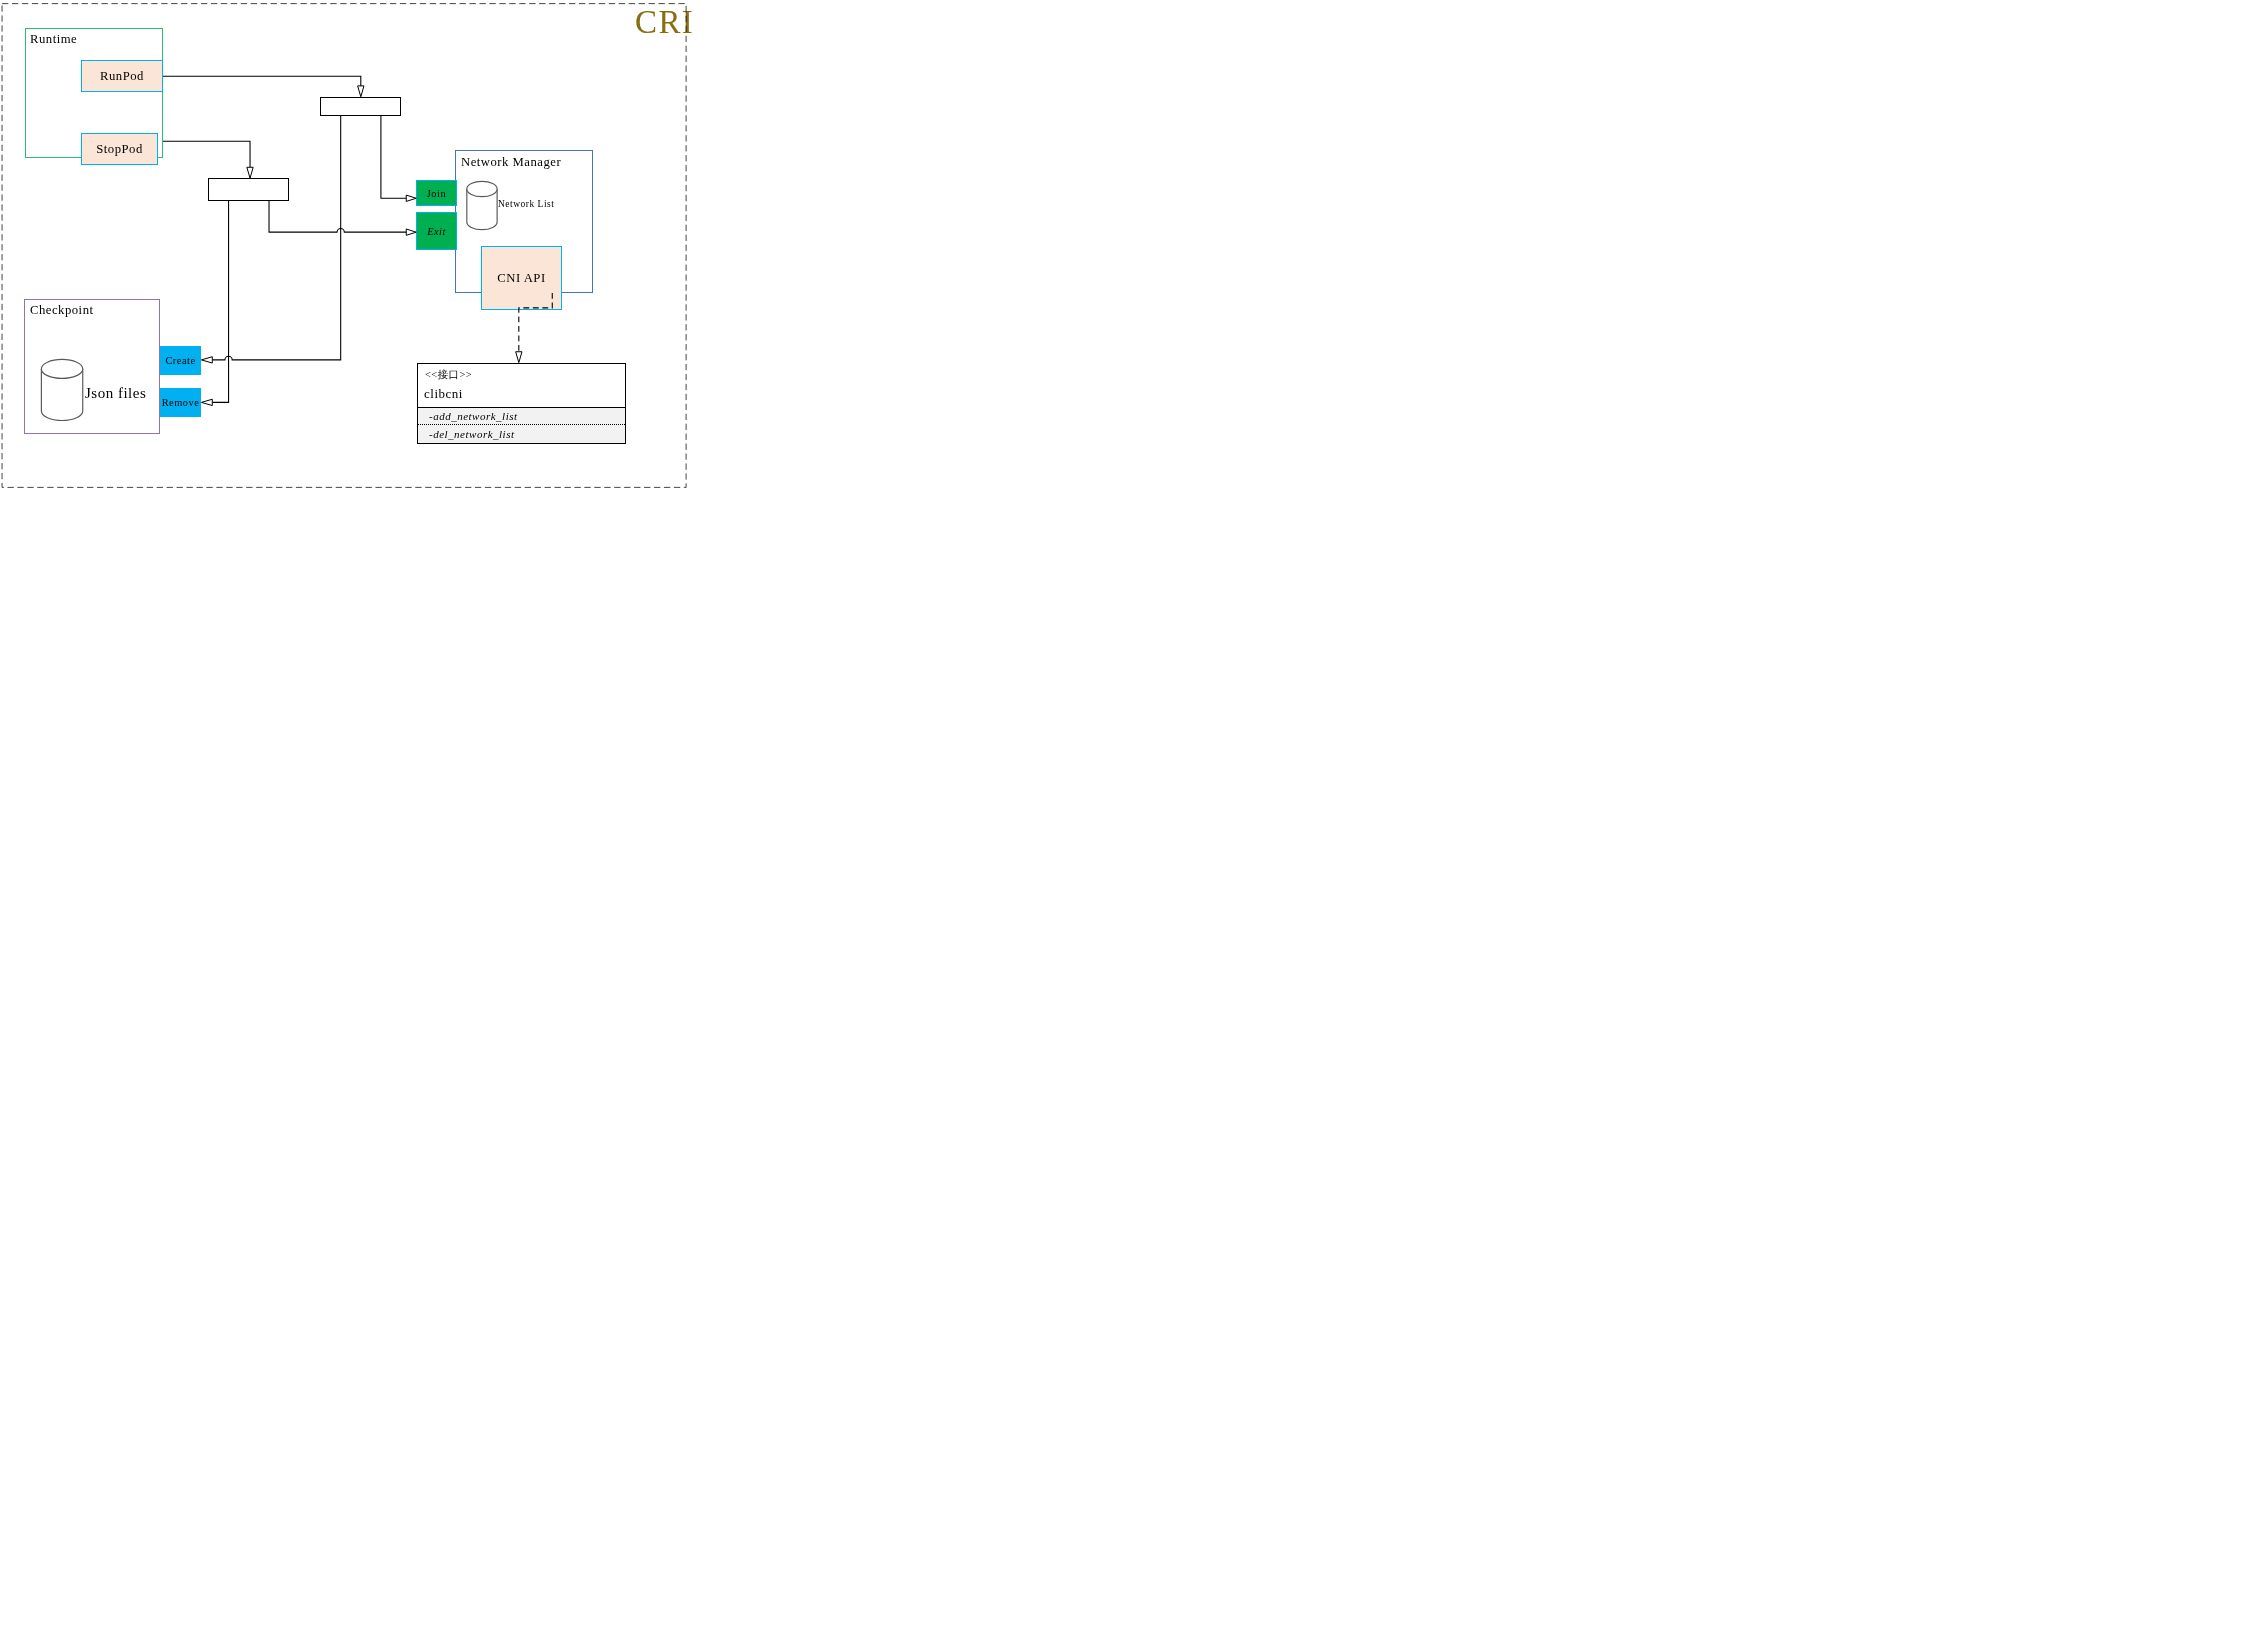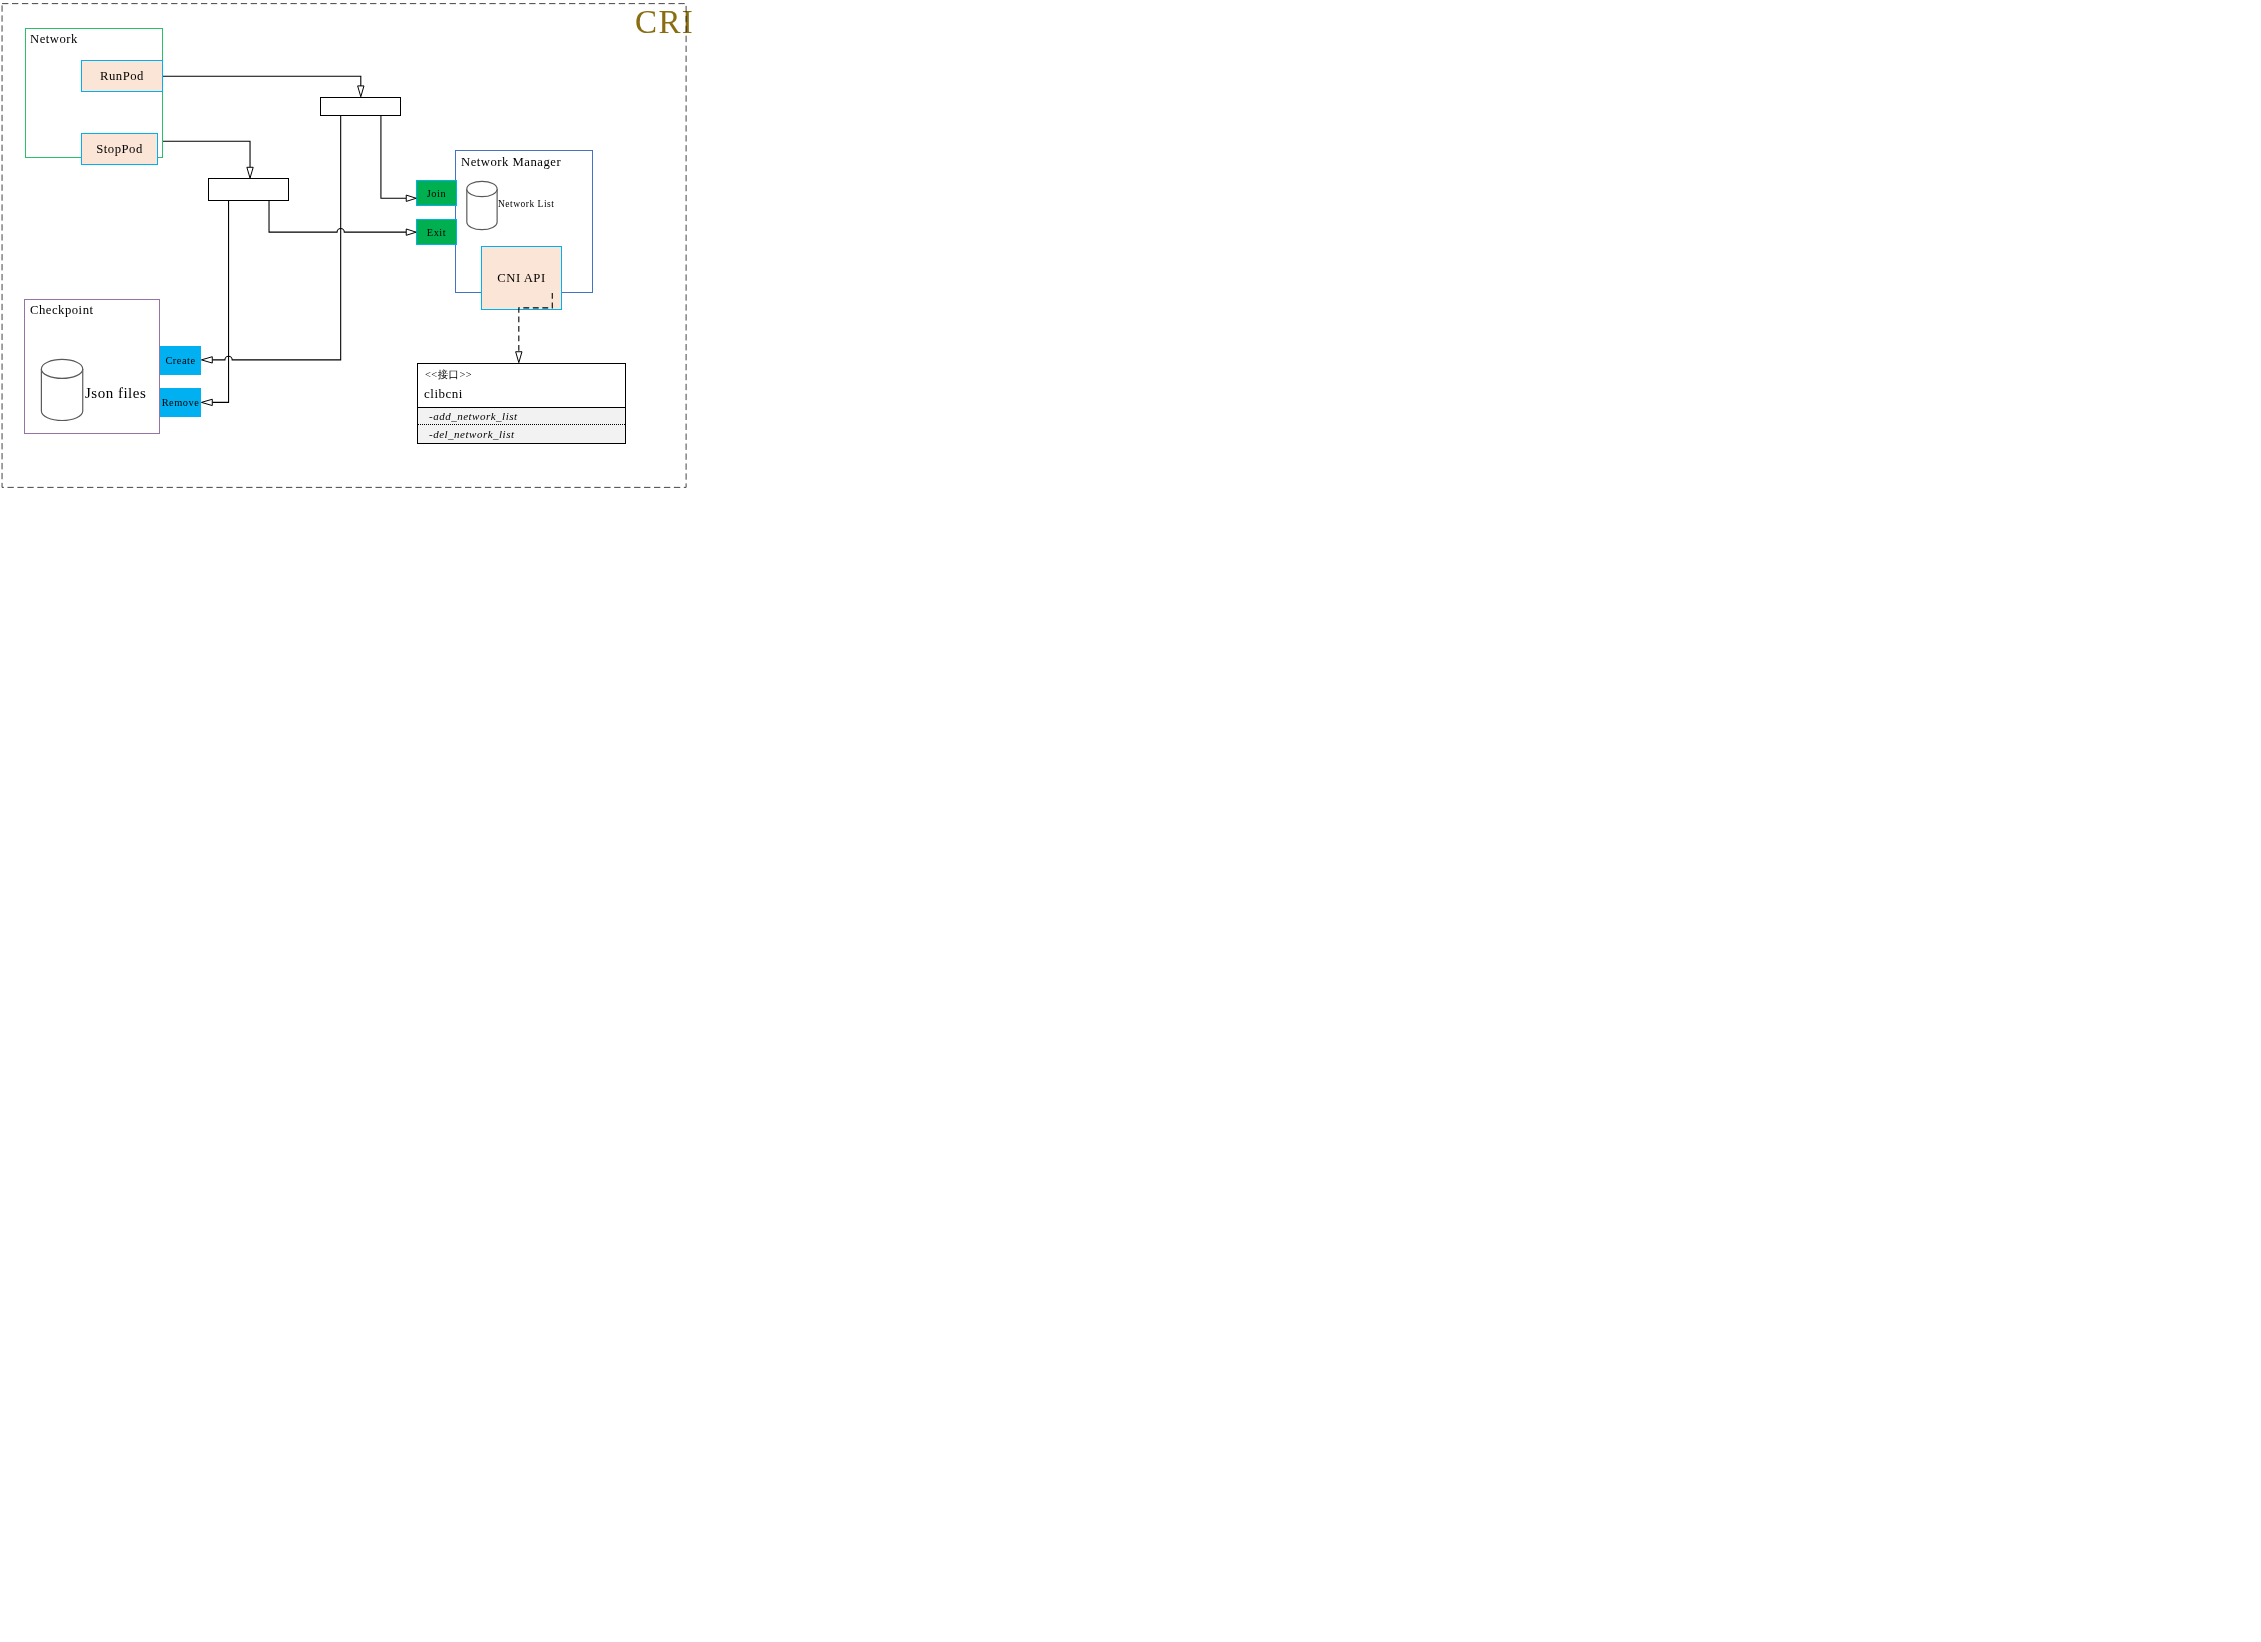--- a/index.html
+++ b/index.html
@@ -26,21 +26,21 @@
 
   .junction{background:#fff;border:1.4px solid #000;}
   #junction-box-1{left:320px;top:97px;width:81px;height:19px;}
   #junction-box-2{left:208px;top:178px;width:81px;height:22.6px;}
 
   #network-manager-box{left:455px;top:150px;width:138px;height:143px;border:0.9px solid var(--network-manager-border);background:#fff;}
   #network-manager-label{left:461px;top:155px;font-family:Liberation Serif, serif;}
   #network-list-label{left:498px;top:199px;font-size:9.5px;letter-spacing:0.5px;}
   .green-box{background:var(--green-fill);border:0.9px solid var(--small-box-border);font-size:10.4px;color:#000;letter-spacing:0.5px;}
   #join-box{left:416px;top:180px;width:41px;height:26px;}
-  #exit-box{left:416px;top:219px;width:41px;height:26px;}
+  #exit-box{left:416px;top:212px;width:41px;height:38px;font-style:italic;}
   #cni-api-box{left:481px;top:246px;width:81px;height:64px;font-size:12.7px;letter-spacing:0.5px;}
 
   #checkpoint-box{left:24.4px;top:299px;width:136px;height:135px;border:0.9px solid var(--checkpoint-border);background:#fff;}
   #checkpoint-label{left:30px;top:303px;}
   #json-files-label{left:85px;top:385px;font-size:15px;letter-spacing:0.5px;}
   .blue-box{background:var(--blue-fill);font-size:10.4px;color:#000;letter-spacing:0.5px;}
   #create-box{left:160px;top:346px;width:41px;height:28.5px;}
   #remove-box{left:160px;top:388px;width:41px;height:28.5px;}
 
   #clibcni-box{left:417px;top:363px;width:209px;height:81px;border:1.4px solid #000;background:#fff;}
@@ -57,21 +57,21 @@
   .arrowhead{fill:#fff;stroke:var(--line-color);stroke-width:2.2;stroke-linejoin:miter;}
   .cyl{stroke:var(--cylinder-stroke);stroke-width:2.6;fill:#fff;}
   .page-border{fill:none;stroke:#1a1a1a;stroke-width:1.8;stroke-dasharray:14 8;}
 </style>
 </head>
 <body>
 
 <div id="canvas">
 
   <div class="abs" id="runtime-box"></div>
-  <div class="abs box-label" id="runtime-label">Network</div>
+  <div class="abs box-label" id="runtime-label">Runtime</div>
 
   <div class="abs" id="network-manager-box"></div>
   <div class="abs box-label" id="network-manager-label">Network Manager</div>
   <div class="abs box-label" id="network-list-label">Network List</div>
 
   <div class="abs" id="checkpoint-box"></div>
   <div class="abs box-label" id="checkpoint-label">Checkpoint</div>
   <div class="abs box-label" id="json-files-label">Json files</div>
 
   <div class="abs peach center" id="runpod-box">RunPod</div>

